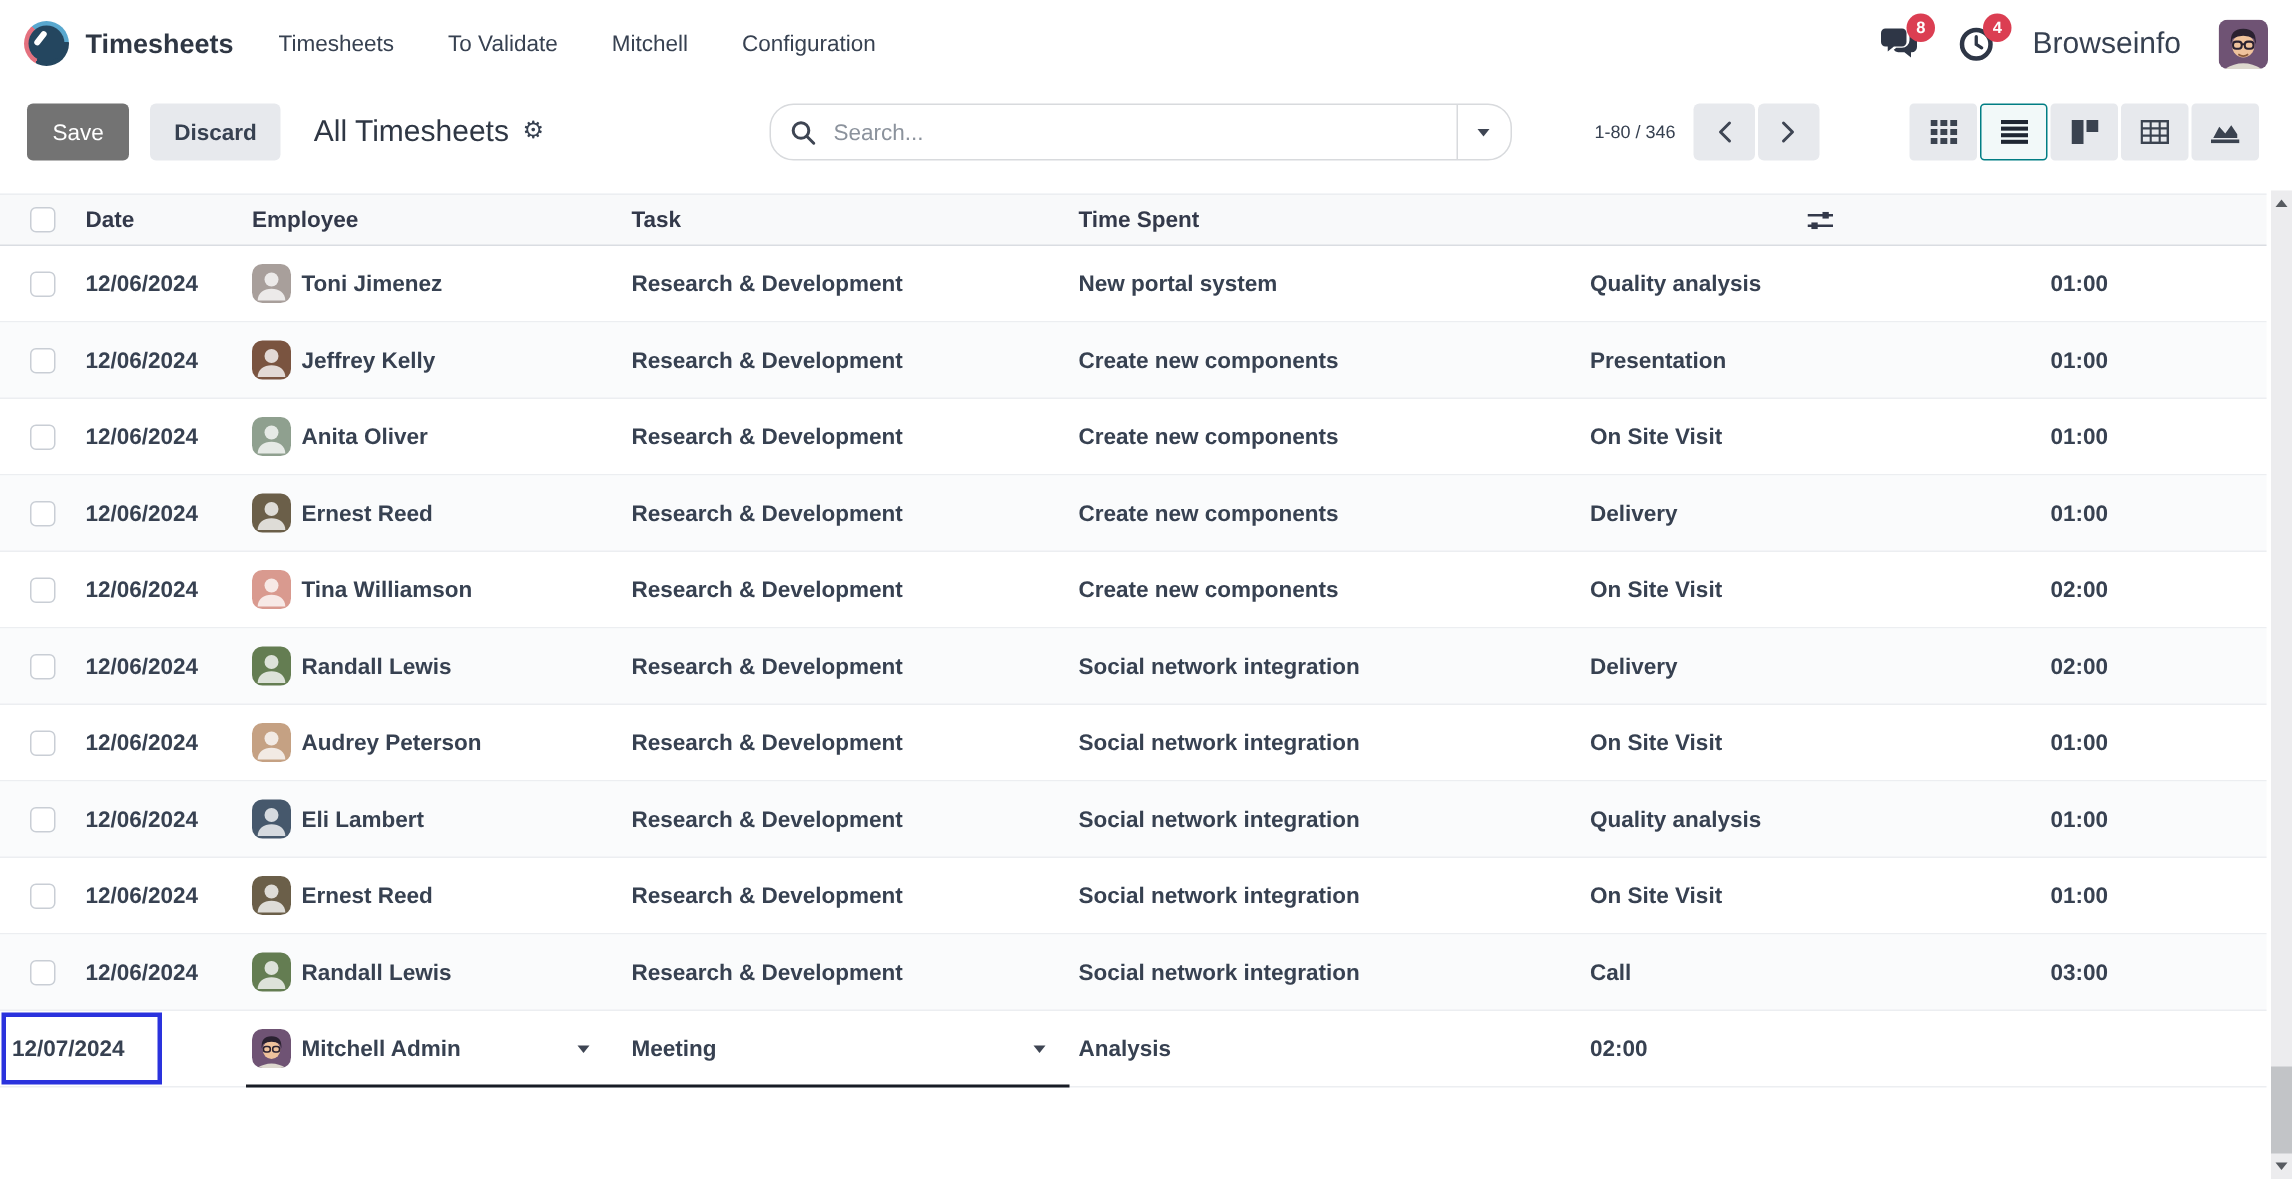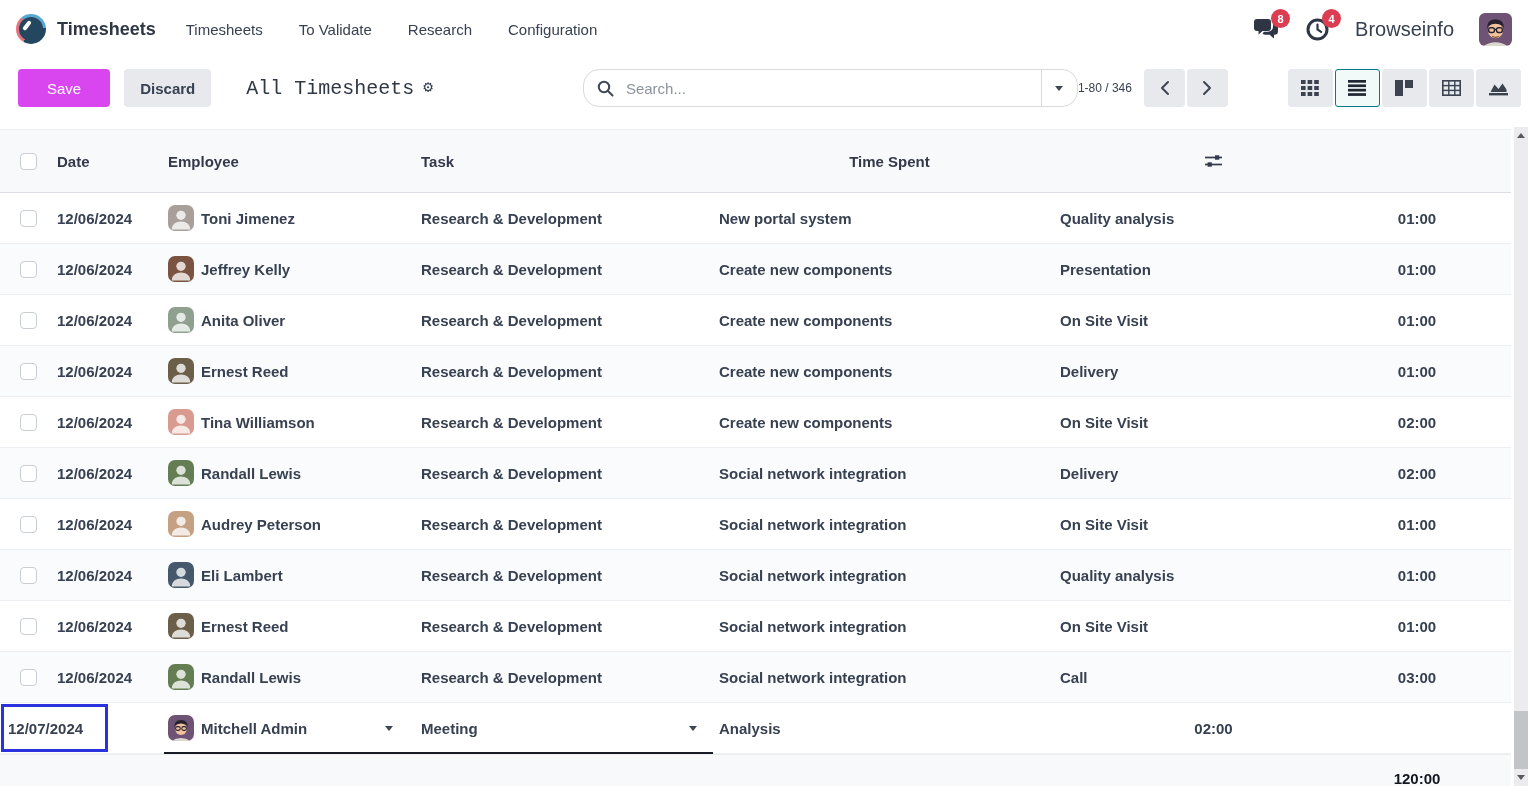--- a/index.html
+++ b/index.html
@@ -21,48 +21,48 @@
   .systray { margin-left:auto; display:flex; align-items:center; gap:25px; }
   .icon-wrap { position:relative; width:26px; height:24px; display:flex; align-items:center; justify-content:center; }
   .badge { position:absolute; top:-8px; right:-11px; background:#db3e52; color:#fff; border-radius:10px;
     min-width:19px; height:19px; padding:0 4px; font-size:11px; font-weight:700;
     display:flex; align-items:center; justify-content:center; }
   .user-name { font-size:20px; color:#374151; }
   .avatar-lg { width:33px; height:33px; border-radius:6px; overflow:hidden; display:block; }
   
   .control { height:60px; display:flex; align-items:center; padding:0 22px 0 18px; background:#fff; }
   .btn { height:38px; border:none; border-radius:4px; font-size:15px; cursor:pointer; font-family:inherit; }
-  .btn-save { background:#d946ef; color:#fff; padding:0 29px; font-weight:500; }
+  .btn-save { background:#737373; color:#fff; padding:0 17px; font-weight:500; }
   .btn-discard { background:#e7e9ed; color:#374151; padding:0 16px; font-weight:600; margin-left:14px; }
-  .view-title { font-size:20px; color:#2f3744; margin-left:35px; display:flex; align-items:center; gap:9px; white-space:nowrap;font-family:Liberation Mono, monospace; }
+  .view-title { font-size:20px; color:#2f3744; margin-left:22px; display:flex; align-items:center; gap:9px; white-space:nowrap; }
   .gear { font-size:16px; color:#374151; cursor:pointer; line-height:1; }
   .search { margin-left:150px; width:495px; height:38px; border:1px solid #d8dadd; border-radius:16px;
     display:flex; align-items:center; background:#fff; flex:0 0 auto; }
   .search input { border:none; outline:none; flex:1; font-size:15px; color:#374151; font-family:inherit; background:transparent; }
   .search input::placeholder { color:#8b929c; }
   .search-magnifier { margin:0 10px 0 13px; display:flex; }
   .search-toggle { width:36px; height:36px; border-left:1px solid #d8dadd; display:flex; align-items:center; justify-content:center; cursor:pointer; }
   .caret { width:0; height:0; border-left:4.5px solid transparent; border-right:4.5px solid transparent; border-top:5.5px solid #3e4553; }
   .pager-text { margin-left:auto; font-size:12px; color:#374151; white-space:nowrap; }
   .pager-btns { display:flex; gap:2px; margin-left:12px; }
   .pg-btn { width:41px; height:38px; background:#e7e9ed; border:none; border-radius:4px; display:flex; align-items:center; justify-content:center; cursor:pointer; }
   .switcher { display:flex; gap:2px; margin-left:60px; }
   .sw-btn { width:45px; height:38px; background:#e7e9ed; border:1px solid #e7e9ed; border-radius:3px;
     display:flex; align-items:center; justify-content:center; cursor:pointer; }
   .sw-btn.active { background:#f2f9f9; border:1px solid #017e84; }
   
   .sheet { position:relative; width:1511px; margin-top:11px; }
   .grid-row { display:grid; grid-template-columns:49px 115px 257px 298px 341px 307px 100px 44px; align-items:center;font-weight:bold; }
-  .thead { height:64px; background:#f8f9fa; border-top:1px solid #eceef1; border-bottom:1px solid #dadde2;
+  .thead { height:35px; background:#f8f9fa; border-top:1px solid #eceef1; border-bottom:1px solid #dadde2;
     font-weight:700; color:#33394a; }
   .c-check { padding-left:20px; display:flex; align-items:center; }
   .checkbox { width:17px; height:17px; border:1px solid #c9ced5; border-radius:4px; background:#fff; cursor:pointer; display:block; }
   .c-date { padding-left:8px; }
   .c-emp { display:flex; align-items:center; gap:7px; padding-left:4px; }
-  .c-time { text-align:center; }
+  .c-time { text-align:left; }
   .c-opt { display:flex; justify-content:center; }
   .row { height:51px; border-bottom:1px solid #eceef1; background:#fff; }
   .rows .row:nth-child(even) { background:#fafbfc; }
   .avatar { width:26px; height:26px; border-radius:7px; overflow:hidden; flex:0 0 auto; display:flex; }
   .avatar svg { width:100%; height:100%; }
   
   .edit-row { position:relative; background:#fff; border-bottom:1px solid #eceef1; height:51px; }
   .focus-box { position:absolute; top:1px; left:1px; width:107px; height:48px; border:3px solid #2a32dd;
     background:#fff; display:flex; align-items:center; padding-left:4px; }
   .edit-underline { position:absolute; left:164px; width:549px; height:2px; bottom:-1px; background:#181c25; z-index:2; }
@@ -84,21 +84,21 @@
 
 <div class="navbar">
   <div class="logo">
     <div class="logo-inner"></div>
     <div class="logo-needle"></div>
   </div>
   <div class="brand">Timesheets</div>
   <div class="menu">
       <div class="menu-item">Timesheets</div>
       <div class="menu-item">To Validate</div>
-      <div class="menu-item">Research</div>
+      <div class="menu-item">Mitchell</div>
       <div class="menu-item">Configuration</div>
     </div>
   <div class="systray">
     <div class="icon-wrap">
       <svg width="25" height="22" viewBox="0 0 25 22">
         <path fill="#2e3646" d="M3 1h11a3 3 0 0 1 3 3v6a3 3 0 0 1-3 3H8.6L4.5 16.4V13H3a3 3 0 0 1-3-3V4a3 3 0 0 1 3-3z"></path>
         <path fill="#2e3646" d="M19 5.2h1.5A3.5 3.5 0 0 1 24 8.7v4.6a3.5 3.5 0 0 1-3.5 3.5H20v3.6l-4.4-3.6h-4.2a3.5 3.5 0 0 1-2.9-1.6l1.7-1.4H14a5 5 0 0 0 5-5z"></path>
       </svg>
       <span class="badge">8</span>
     </div>
@@ -465,29 +465,19 @@
     <div>
       <span>Analysis</span>
     </div>
     <div class="c-time">
       <span>02:00</span>
     </div>
     <div class="c-opt"></div>
     <div class="edit-underline"></div>
   </div>
 
-  <div class="grid-row tfoot">
-    <div></div>
-      <div></div>
-      <div></div>
-      <div></div>
-      <div></div>
-      <div></div>
-    <div class="c-time">120:00</div>
-    <div></div>
-  </div>
 </div>
 
 <div class="scrollbar">
   <div class="sb-arrow-up"></div>
   <div class="sb-thumb"></div>
   <div class="sb-arrow-down"></div>
 </div>
 
 </body></html>

